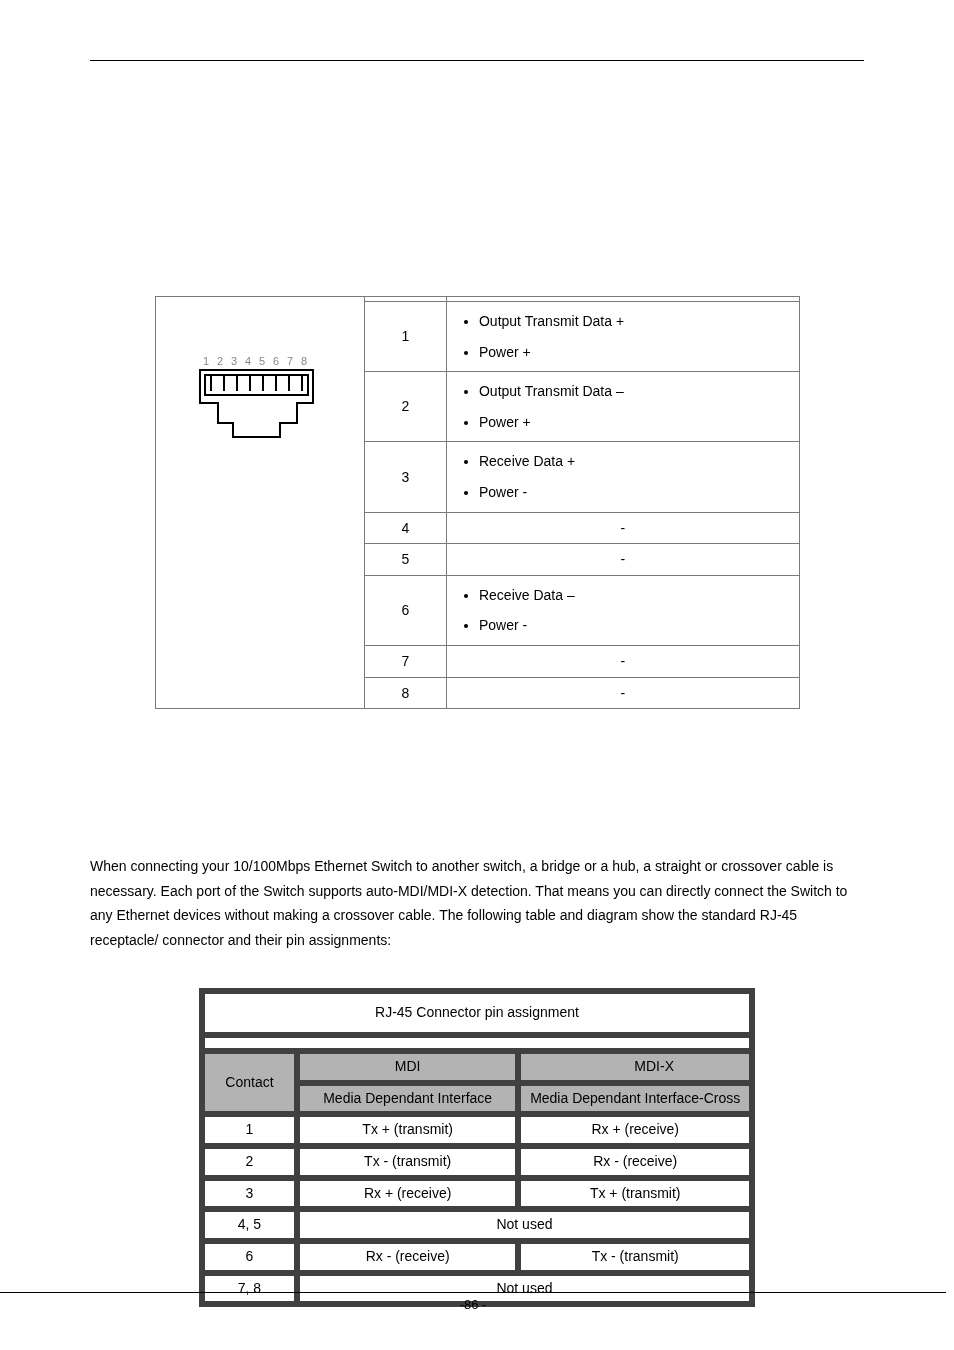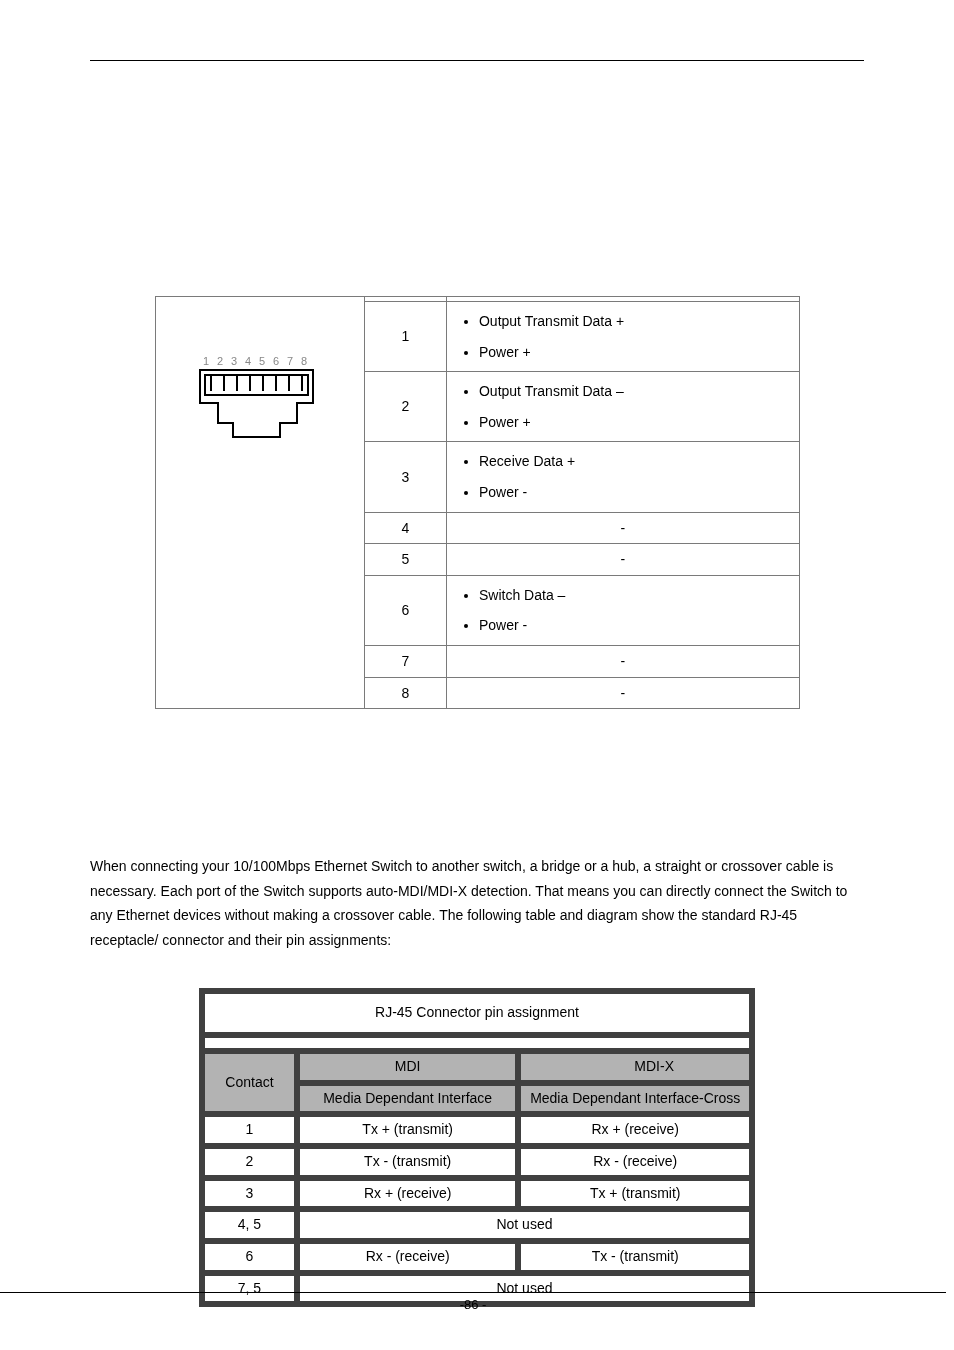--- a/index.html
+++ b/index.html
@@ -213,21 +213,21 @@
       <td class="col-desc dash-cell">-</td>
     </tr>
     <tr>
       <td class="col-pin">5</td>
       <td class="col-desc dash-cell">-</td>
     </tr>
     <tr>
       <td class="col-pin">6</td>
       <td class="col-desc">
         <ul>
-          <li>Switch Data –</li>
+          <li>Receive Data –</li>
           <li>Power -</li>
         </ul>
       </td>
     </tr>
     <tr>
       <td class="col-pin">7</td>
       <td class="col-desc dash-cell">-</td>
     </tr>
     <tr>
       <td class="col-pin">8</td>
@@ -273,21 +273,21 @@
     <tr>
       <td>4, 5</td>
       <td colspan="2">Not used</td>
     </tr>
     <tr>
       <td>6</td>
       <td>Rx - (receive)</td>
       <td>Tx - (transmit)</td>
     </tr>
     <tr>
-      <td>7, 5</td>
+      <td>7, 8</td>
       <td colspan="2">Not used</td>
     </tr>
   </tbody>
     </table>
 
   <div class="pagenum">
     <hr class="hr-bottom">
     <div style="margin-top:4px;">-86 -</div>
   </div>
 

